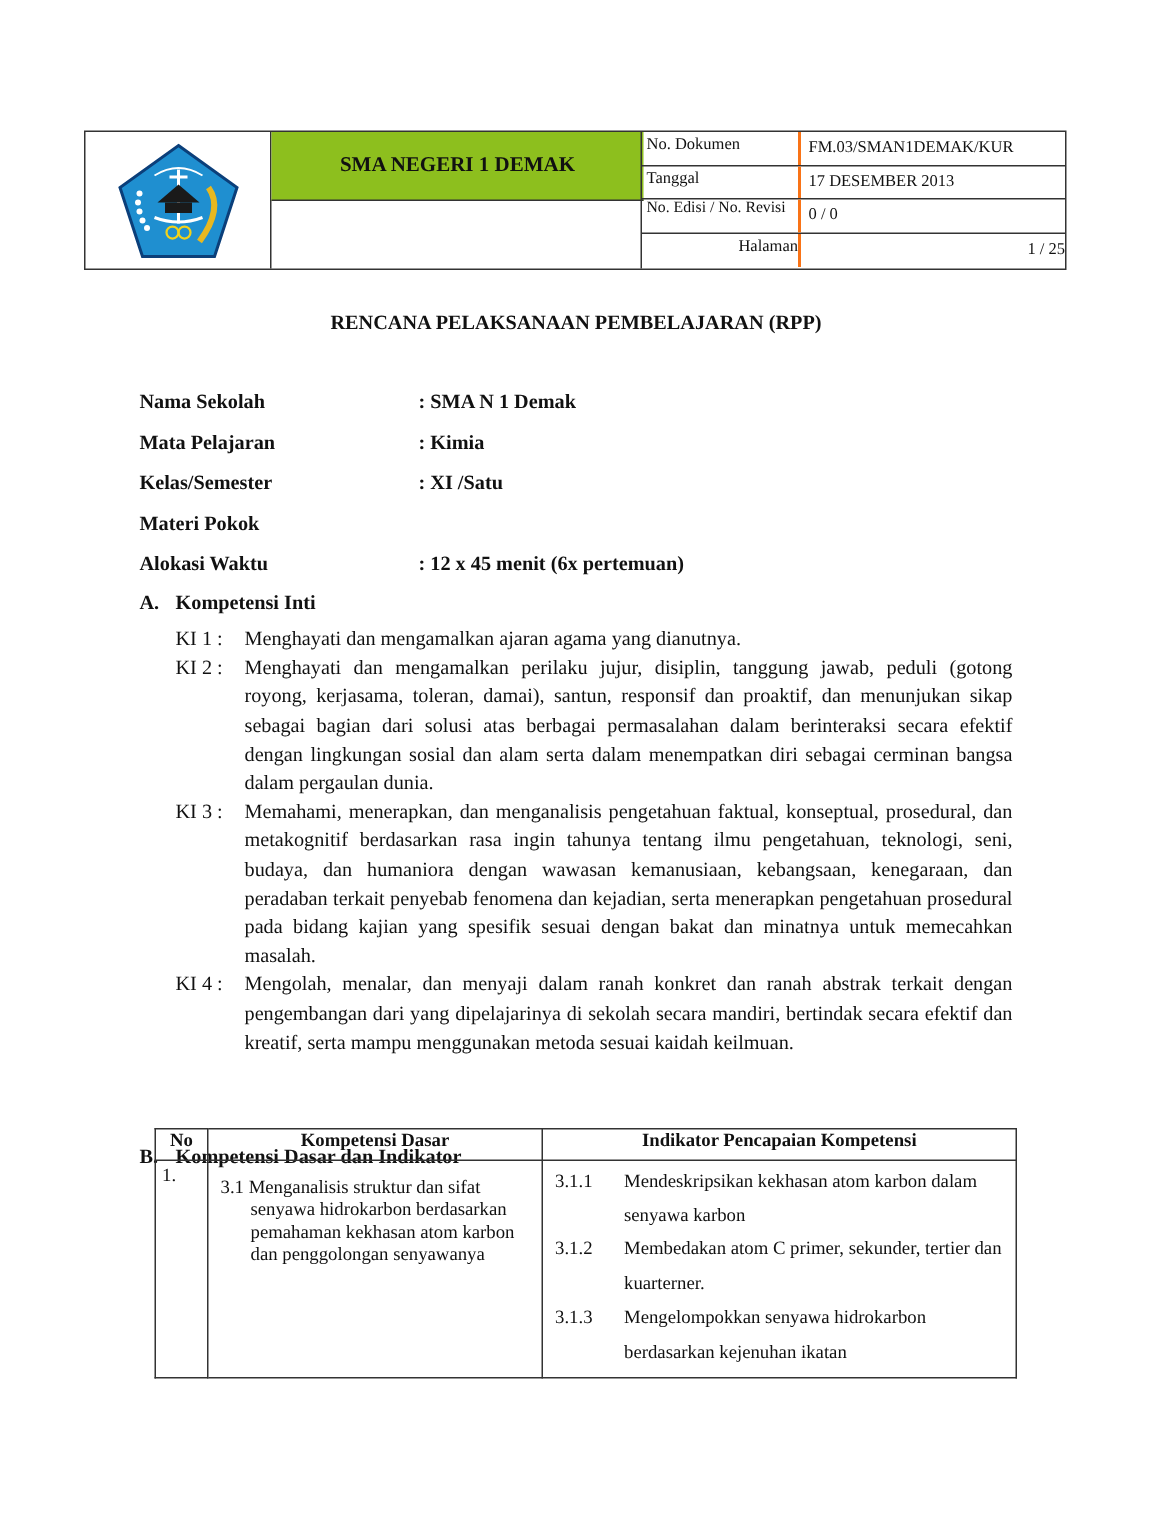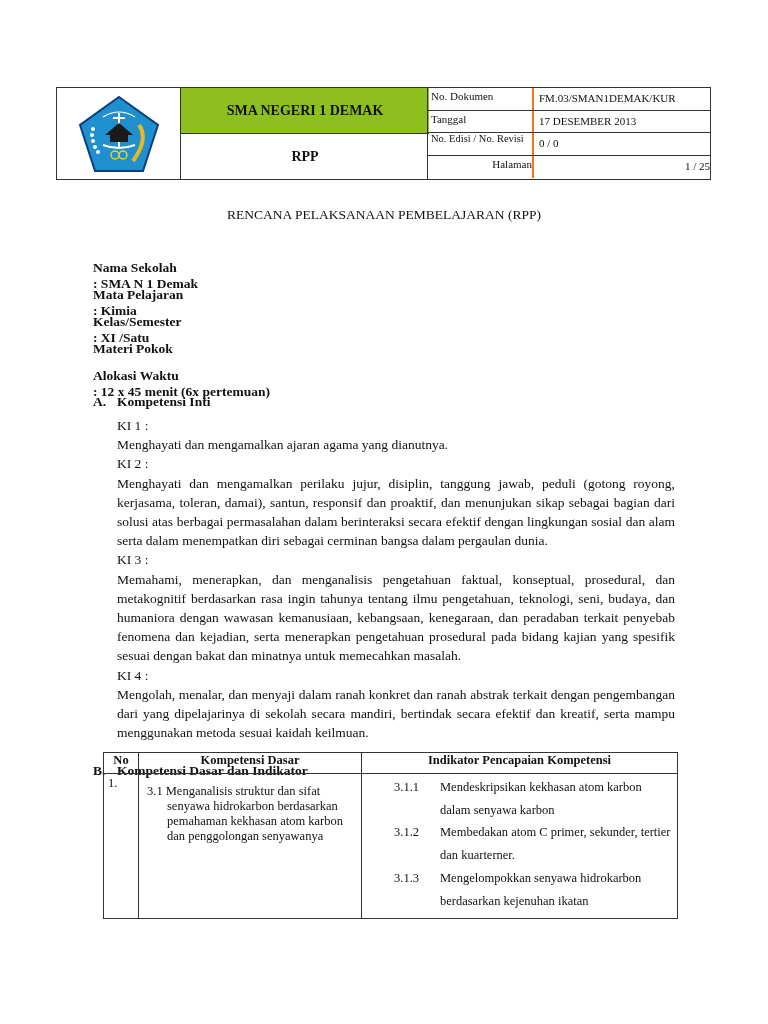--- a/index.html
+++ b/index.html
@@ -32,45 +32,45 @@
     border-left: 1.5px solid #333; box-sizing: border-box;
   }
   .meta-row { display: flex; height: 22.5px; border-bottom: 1px solid #333; box-sizing: border-box; }
   .meta-row:last-child { border-bottom: none; text-align: right; }
   .meta-row .k { width: 106px; border-right: 2px solid #f97316; box-sizing: border-box; font-size: 11px; padding: 3px 0 0 3px; line-height: 1.0; }
   .meta-row .v { flex: 1; font-size: 11px; padding: 4px 0 0 5px; }
   .meta-row.tall .k { padding-top: 1px; font-size: 10.5px; }
 
   .title {
     position: absolute; left: 0; width: 768px; top: 207px; text-align: center;
-    font-weight: normal; font-size: 13.5px;
+    font-weight: bold; font-size: 13.5px;
   }
   .info { position: absolute; left: 93px; top: 260px; }
-  .info-row { display: flex; height: 27px; font-weight: bold; font-size: 13.5px; flex-direction: column; }
+  .info-row { display: flex; height: 27px; font-weight: bold; font-size: 13.5px; }
   .info-row .lbl { width: 186px; }
 
   .sec-h { position: absolute; left: 93px; font-weight: bold; font-size: 13.5px; }
   .sec-h .letter { display: inline-block; width: 24px; }
 
   .ki { position: absolute; left: 117px; width: 558px; font-size: 13.5px; line-height: 19.2px; }
-  .ki-item { display: flex; flex-direction: column; }
+  .ki-item { display: flex; }
   .ki-item .code { width: 46px; flex-shrink: 0; }
   .ki-item .txt { flex: 1; text-align: justify; }
 
   table.kd {
     position: absolute; left: 103px; top: 752px; width: 575px;
     border-collapse: collapse; font-size: 12.5px;
   }
   table.kd th, table.kd td { border: 1.2px solid #333; vertical-align: top; }
   table.kd th { font-weight: bold; font-size: 12.5px; height: 20px; padding: 0; }
   table.kd td.no { width: 26px; padding: 2px 4px; }
   table.kd td.kd-cell { width: 210px; padding: 10px 4px 0 8px; line-height: 15px; }
   table.kd td.kd-cell .hang { padding-left: 20px; text-indent: -20px; }
   table.kd td.ind { padding: 2px 4px 6px 8px; line-height: 22.7px; height: 134px; }
-  .ind-item { display: flex; margin-left: 24px; }
+  .ind-item { display: flex; }
   .ind-item .n { width: 46px; flex-shrink: 0; }
 </style>
 </head>
 <body>
 
 <div class="hdr">
   <div class="logo-cell">
     <svg width="84" height="78" viewBox="0 0 84 78">
       <polygon points="42,2 81,30 66,76 18,76 3,30" fill="#1f8fd0" stroke="#0b3f7a" stroke-width="2"></polygon>
       <path d="M26 22 Q42 12 58 22" fill="none" stroke="#fff" stroke-width="1.2"></path>
@@ -83,21 +83,20 @@
       <circle cx="46" cy="60" r="4" fill="none" stroke="#f2d21a" stroke-width="1.5"></circle>
       <path d="M62 30 Q72 44 56 66" fill="none" stroke="#e8b820" stroke-width="4"></path>
       <circle cx="16" cy="34" r="2" fill="#fff"></circle>
         <circle cx="15" cy="40" r="2" fill="#fff"></circle>
       <circle cx="16" cy="46" r="2" fill="#fff"></circle>
         <circle cx="18" cy="52" r="2" fill="#fff"></circle>
       <circle cx="21" cy="57" r="2" fill="#fff"></circle>
     </svg>
   </div>
   <div class="school-cell">SMA NEGERI 1 DEMAK</div>
-  <div class="rpp-cell">RPP</div>
   <div class="meta">
     <div class="meta-row">
       <div class="k">No. Dokumen</div>
       <div class="v">FM.03/SMAN1DEMAK/KUR</div>
     </div>
     <div class="meta-row">
       <div class="k">Tanggal</div>
       <div class="v">17 DESEMBER 2013</div>
     </div>
     <div class="meta-row tall">

